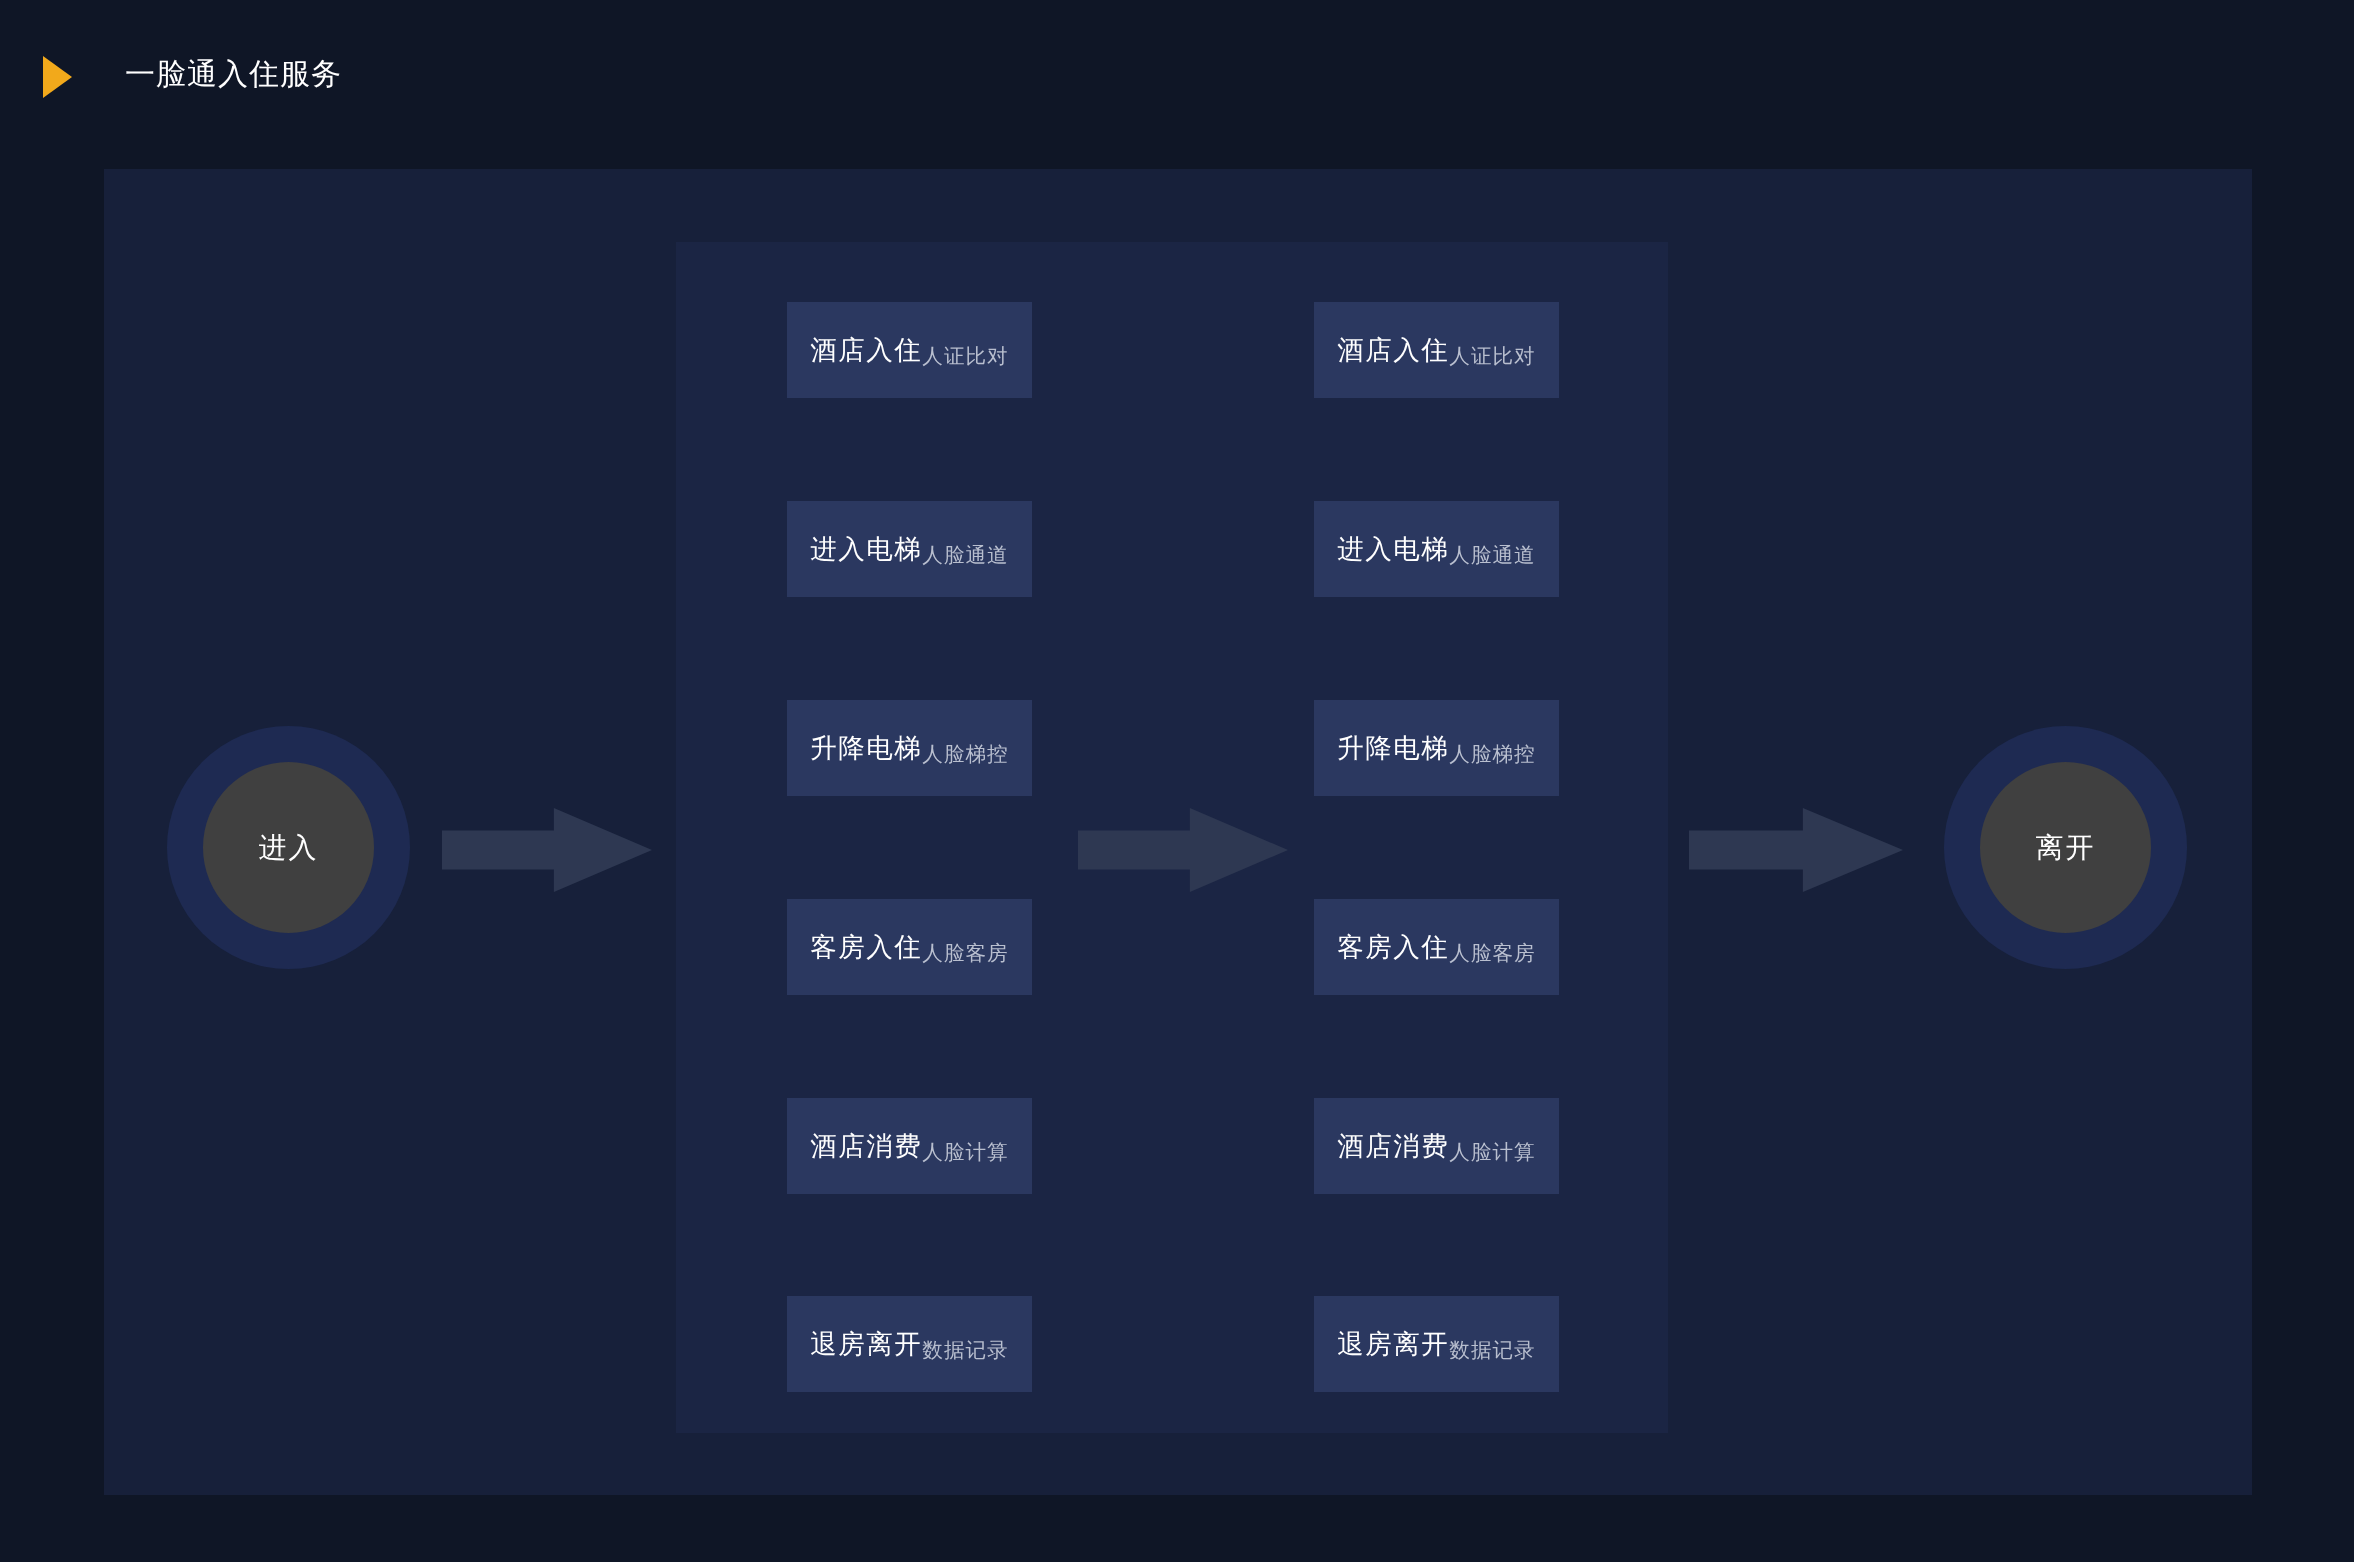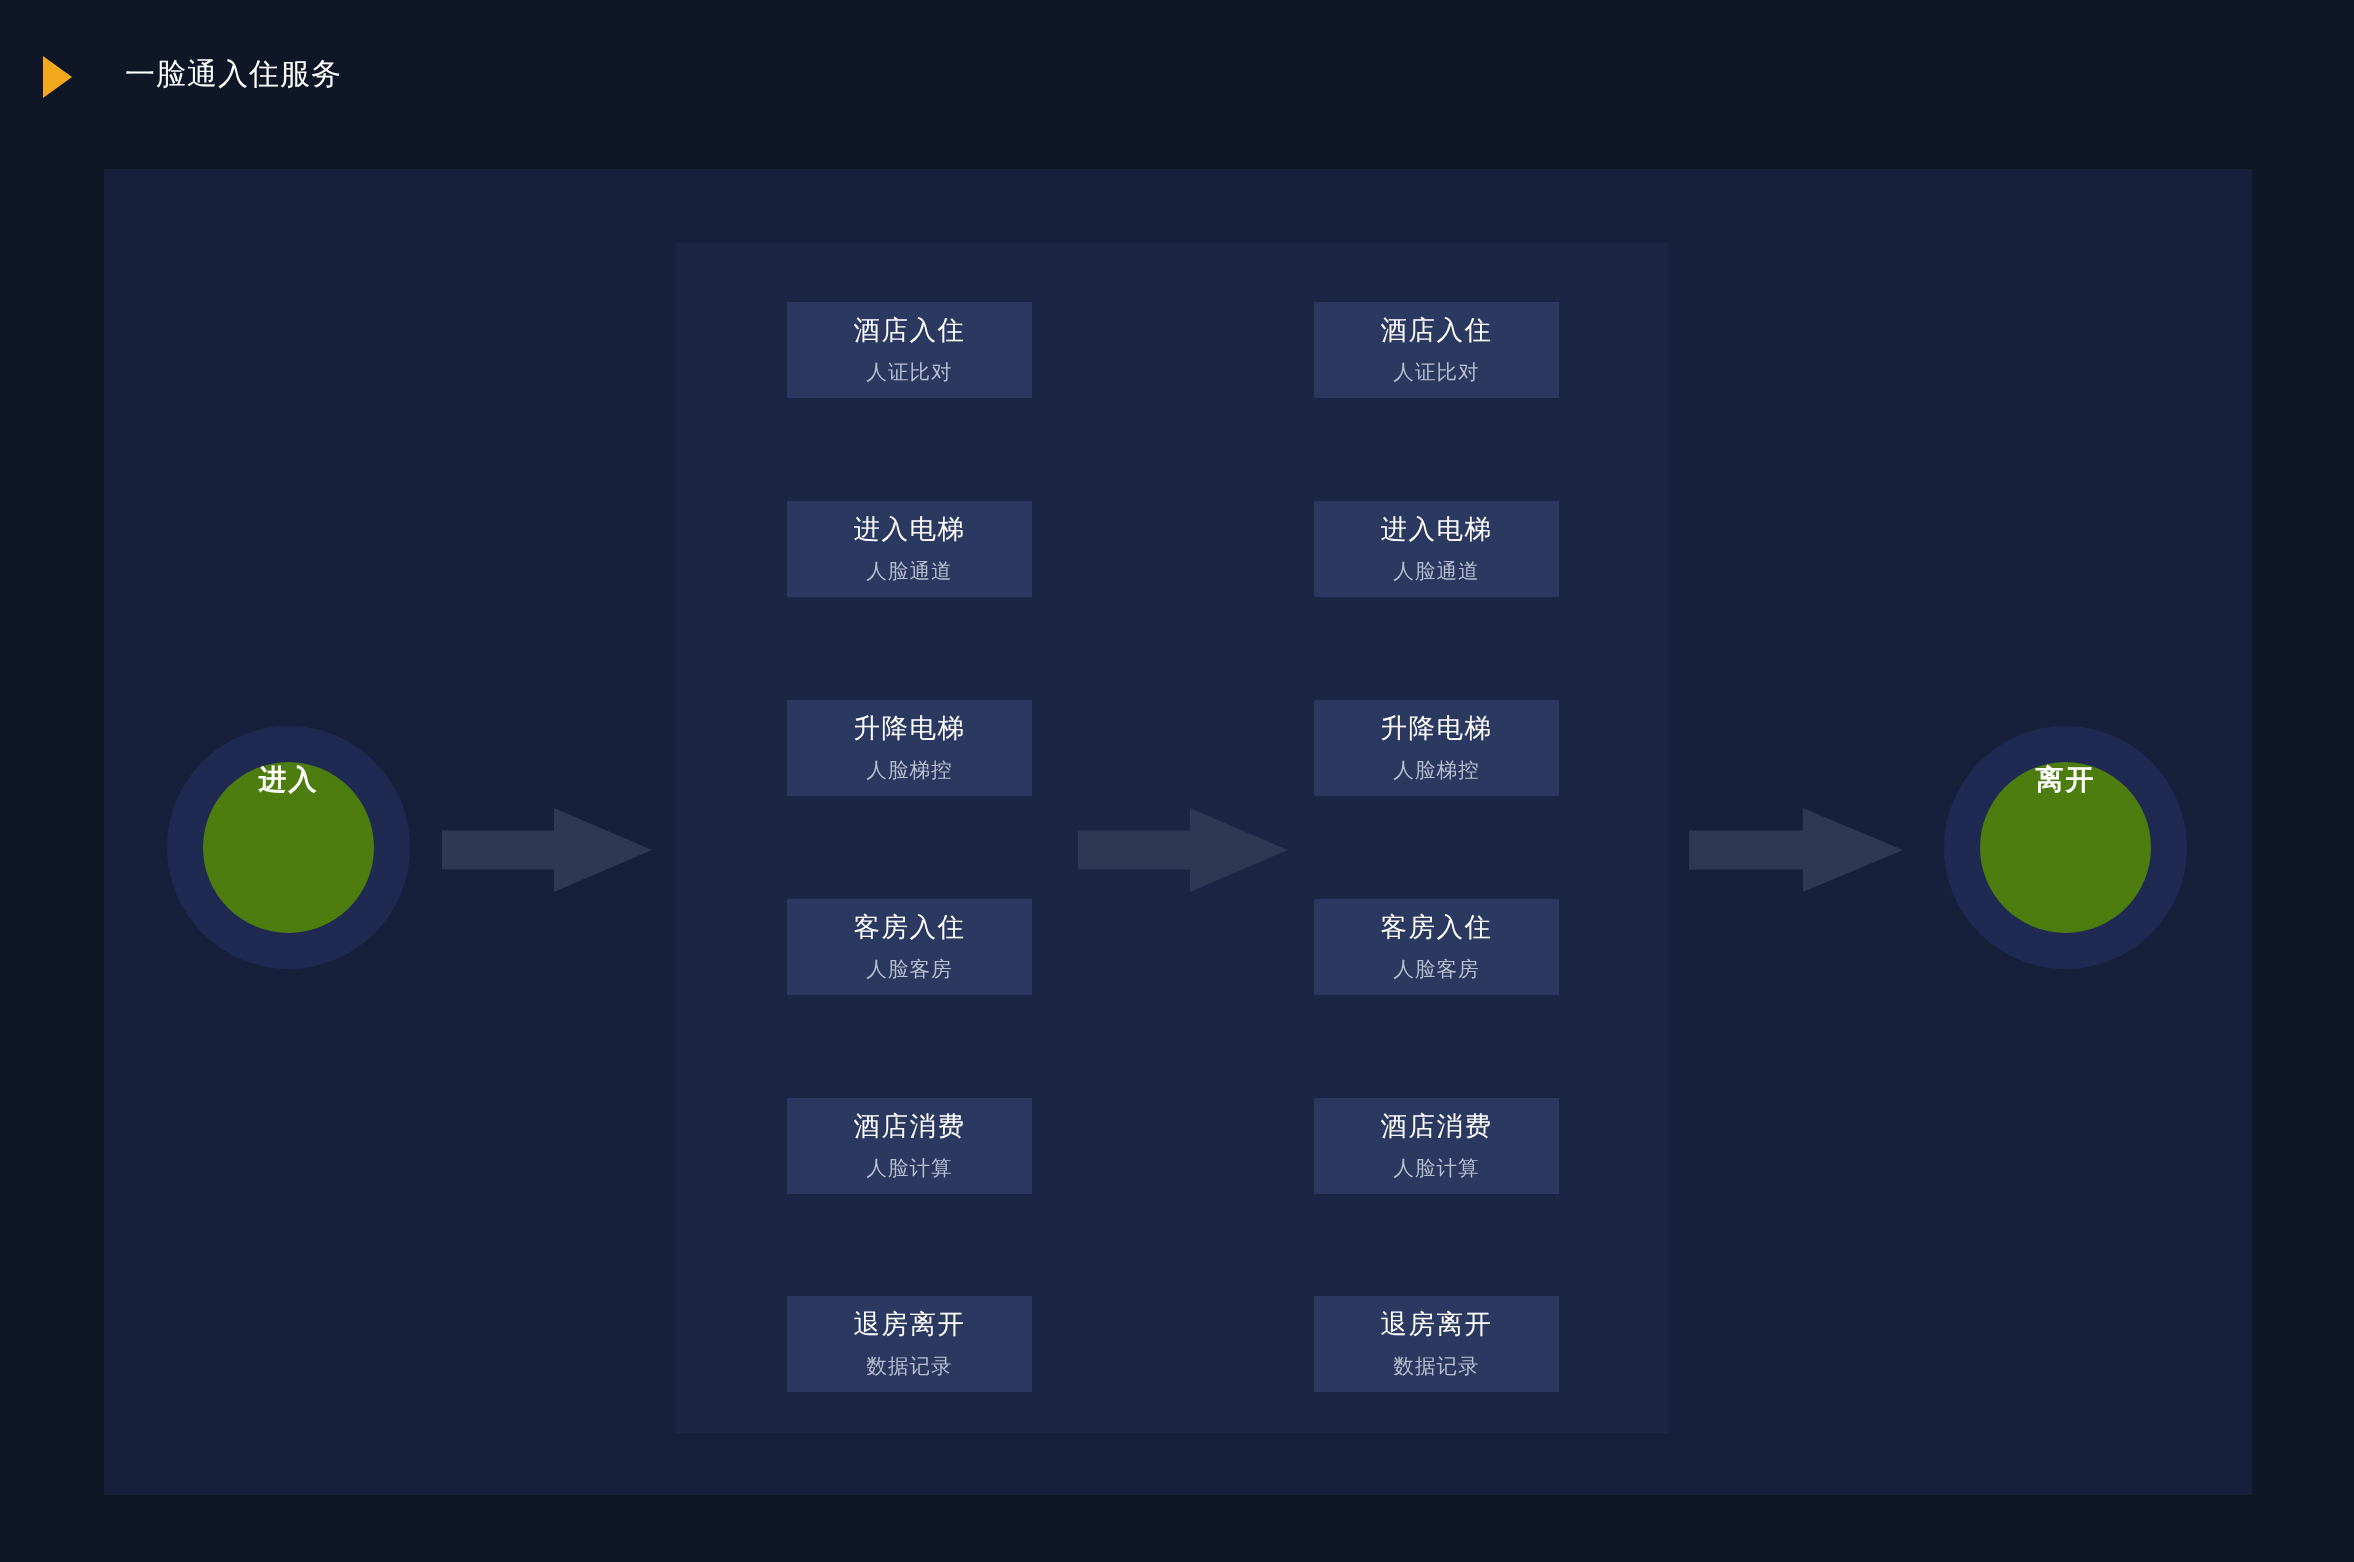--- a/index.html
+++ b/index.html
@@ -68,21 +68,21 @@
   }
 
   
   .proc-box {
     position: absolute;
     width: 245px;
     height: 96px;
     background: #2b3860;
     box-sizing: border-box;
     display: flex;
-    flex-direction: column;
+    flex-direction: row;
     align-items: center;
     justify-content: center;
   }
   .proc-title {
     font-size: 26.5px;
     line-height: 33px;
     color: #ffffff;
     letter-spacing: 1.5px;
     white-space: nowrap;
   }
@@ -105,24 +105,24 @@
     border-radius: 50%;
     background: #1e2a52;
     display: flex;
     align-items: center;
     justify-content: center;
   }
   .circle-inner {
     width: 171px;
     height: 171px;
     border-radius: 50%;
-    background: #4d7c0f;
-    display: flex;
+    background: #404040;
+    display: flex;
+    align-items: center;
     justify-content: center;
-    font-weight: bold;
   }
   .circle-label {
     font-size: 28px;
     line-height: 35px;
     color: #ffffff;
     letter-spacing: 2px;
     white-space: nowrap;
   }
   #circle-enter { left: 167px; top: 726px; }
   #circle-exit  { left: 1944px; top: 726px; }

